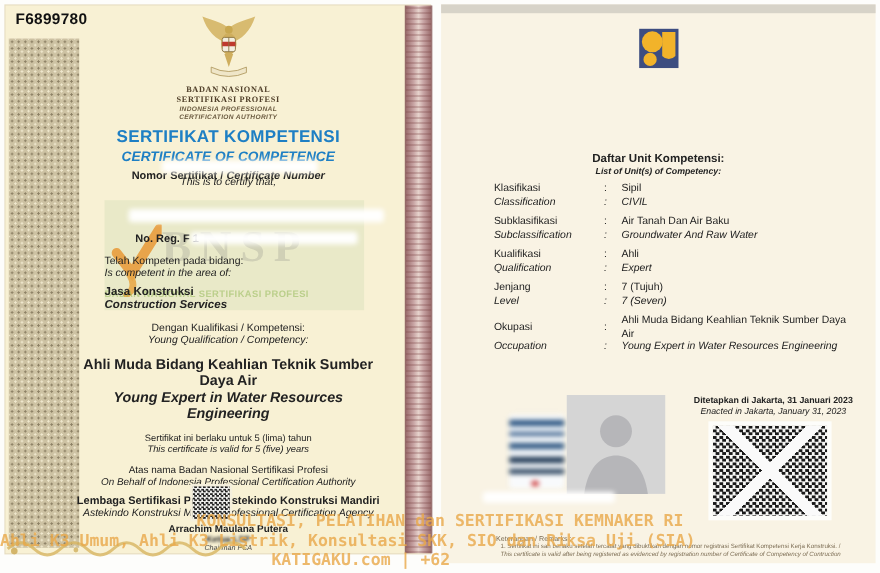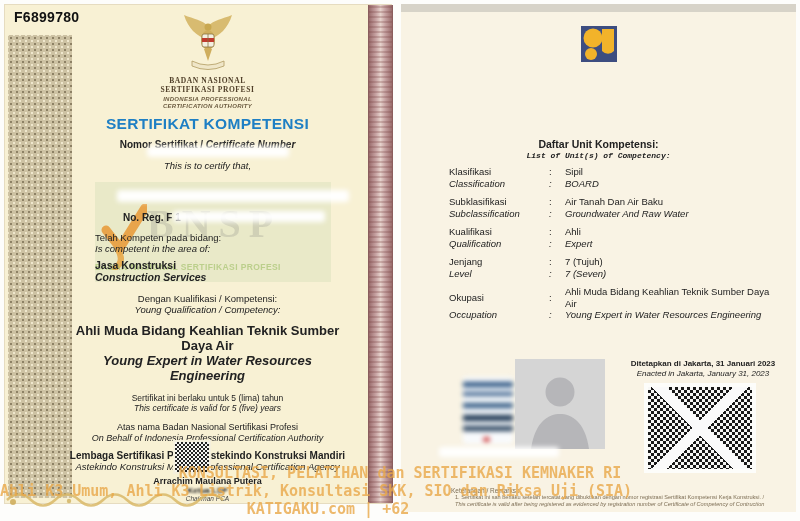--- a/index.html
+++ b/index.html
@@ -61,21 +61,21 @@
       background-size:100% 100%,100% 100%,6px 6px;border:4px solid #fdfdfa;}
   .qr-small{background:repeating-conic-gradient(#232323 0% 25%,#f5f5f2 0% 50%);
       background-size:4px 4px;border:2px solid #f4efdc;}
 
   
   .page-right{position:absolute;left:401px;top:4px;width:395px;height:508px;background:#f9f3e4;}
   .gray-top{position:absolute;left:0;top:0;width:100%;height:8px;background:#d7d3c8;}
   .rp-center{position:absolute;left:0;top:0;width:100%;text-align:center;}
   .rp-org{font-size:11.5px;font-weight:bold;line-height:12.5px;color:#1c1c1c;}
   .units-id{font-size:10.5px;font-weight:bold;}
-  .units-en{font-size:8px;font-weight:bold;font-style:italic;margin-top:1px;font-family:Liberation Mono, monospace;}
+  .units-en{font-size:8px;font-weight:bold;font-style:italic;margin-top:1px;}
   .rtable{position:absolute;left:48px;top:162px;width:330px;font-size:9.5px;}
   .trow{margin-bottom:7px;}
   .tline{display:flex;align-items:flex-end;line-height:11.5px;}
   .tline .lbl{width:100px;flex:none;text-align:left;}
   .tline .col{width:16px;flex:none;text-align:left;}
   .tline .val{flex:1;text-align:left;}
   .tline.en{font-style:italic;}
   .enacted{position:absolute;left:182px;top:355px;width:240px;text-align:center;font-size:8px;line-height:10px;}
   .photo{position:absolute;left:114px;top:355px;}
   .idcard-blur{position:absolute;left:62px;top:373px;width:50px;height:67px;border-radius:2px;
@@ -116,20 +116,21 @@
           <path d="M26 25 v13" stroke="#8a7340" stroke-width="0.8"></path>
           <path d="M22 40 L26 52 L30 40 Z" fill="#cfae5d"></path>
           <path d="M10 52 Q26 60 42 52 L42 57 Q26 64 10 57 Z" fill="#efe6c8" stroke="#b09a60" stroke-width="0.8"></path>
         </svg>
       </div>
       <div class="org-serif">BADAN NASIONAL</div>
       <div class="org-serif">SERTIFIKASI PROFESI</div>
       <div class="org-italic" style="margin-top:2px;">INDONESIA PROFESSIONAL</div>
       <div class="org-italic">CERTIFICATION AUTHORITY</div>
       <div class="title-id">SERTIFIKAT KOMPETENSI</div>
+      <div class="title-en">CERTIFICATE OF COMPETENCE</div>
       <div class="nomor">
         <span>Nomor Sertifikat /</span>
         <span class="en">Certificate Number</span>
       </div>
     </div>
 
     <div class="blur-strip" style="position:absolute;left:142px;top:141px;width:142px;height:11px;"></div>
 
     <div class="lp-center" style="top:155px;">
       <div class="declare it">This is to certify that,</div>
@@ -211,21 +212,21 @@
     <div class="rtable">
       <div class="trow">
         <div class="tline">
           <div class="lbl">Klasifikasi</div>
           <div class="col">:</div>
           <div class="val">Sipil</div>
         </div>
         <div class="tline en">
           <div class="lbl">Classification</div>
           <div class="col">:</div>
-          <div class="val">BOARD</div>
+          <div class="val">CIVIL</div>
         </div>
       </div>
       <div class="trow">
         <div class="tline">
           <div class="lbl">Subklasifikasi</div>
           <div class="col">:</div>
           <div class="val">Air Tanah Dan Air Baku</div>
         </div>
         <div class="tline en">
           <div class="lbl">Subclassification</div>

